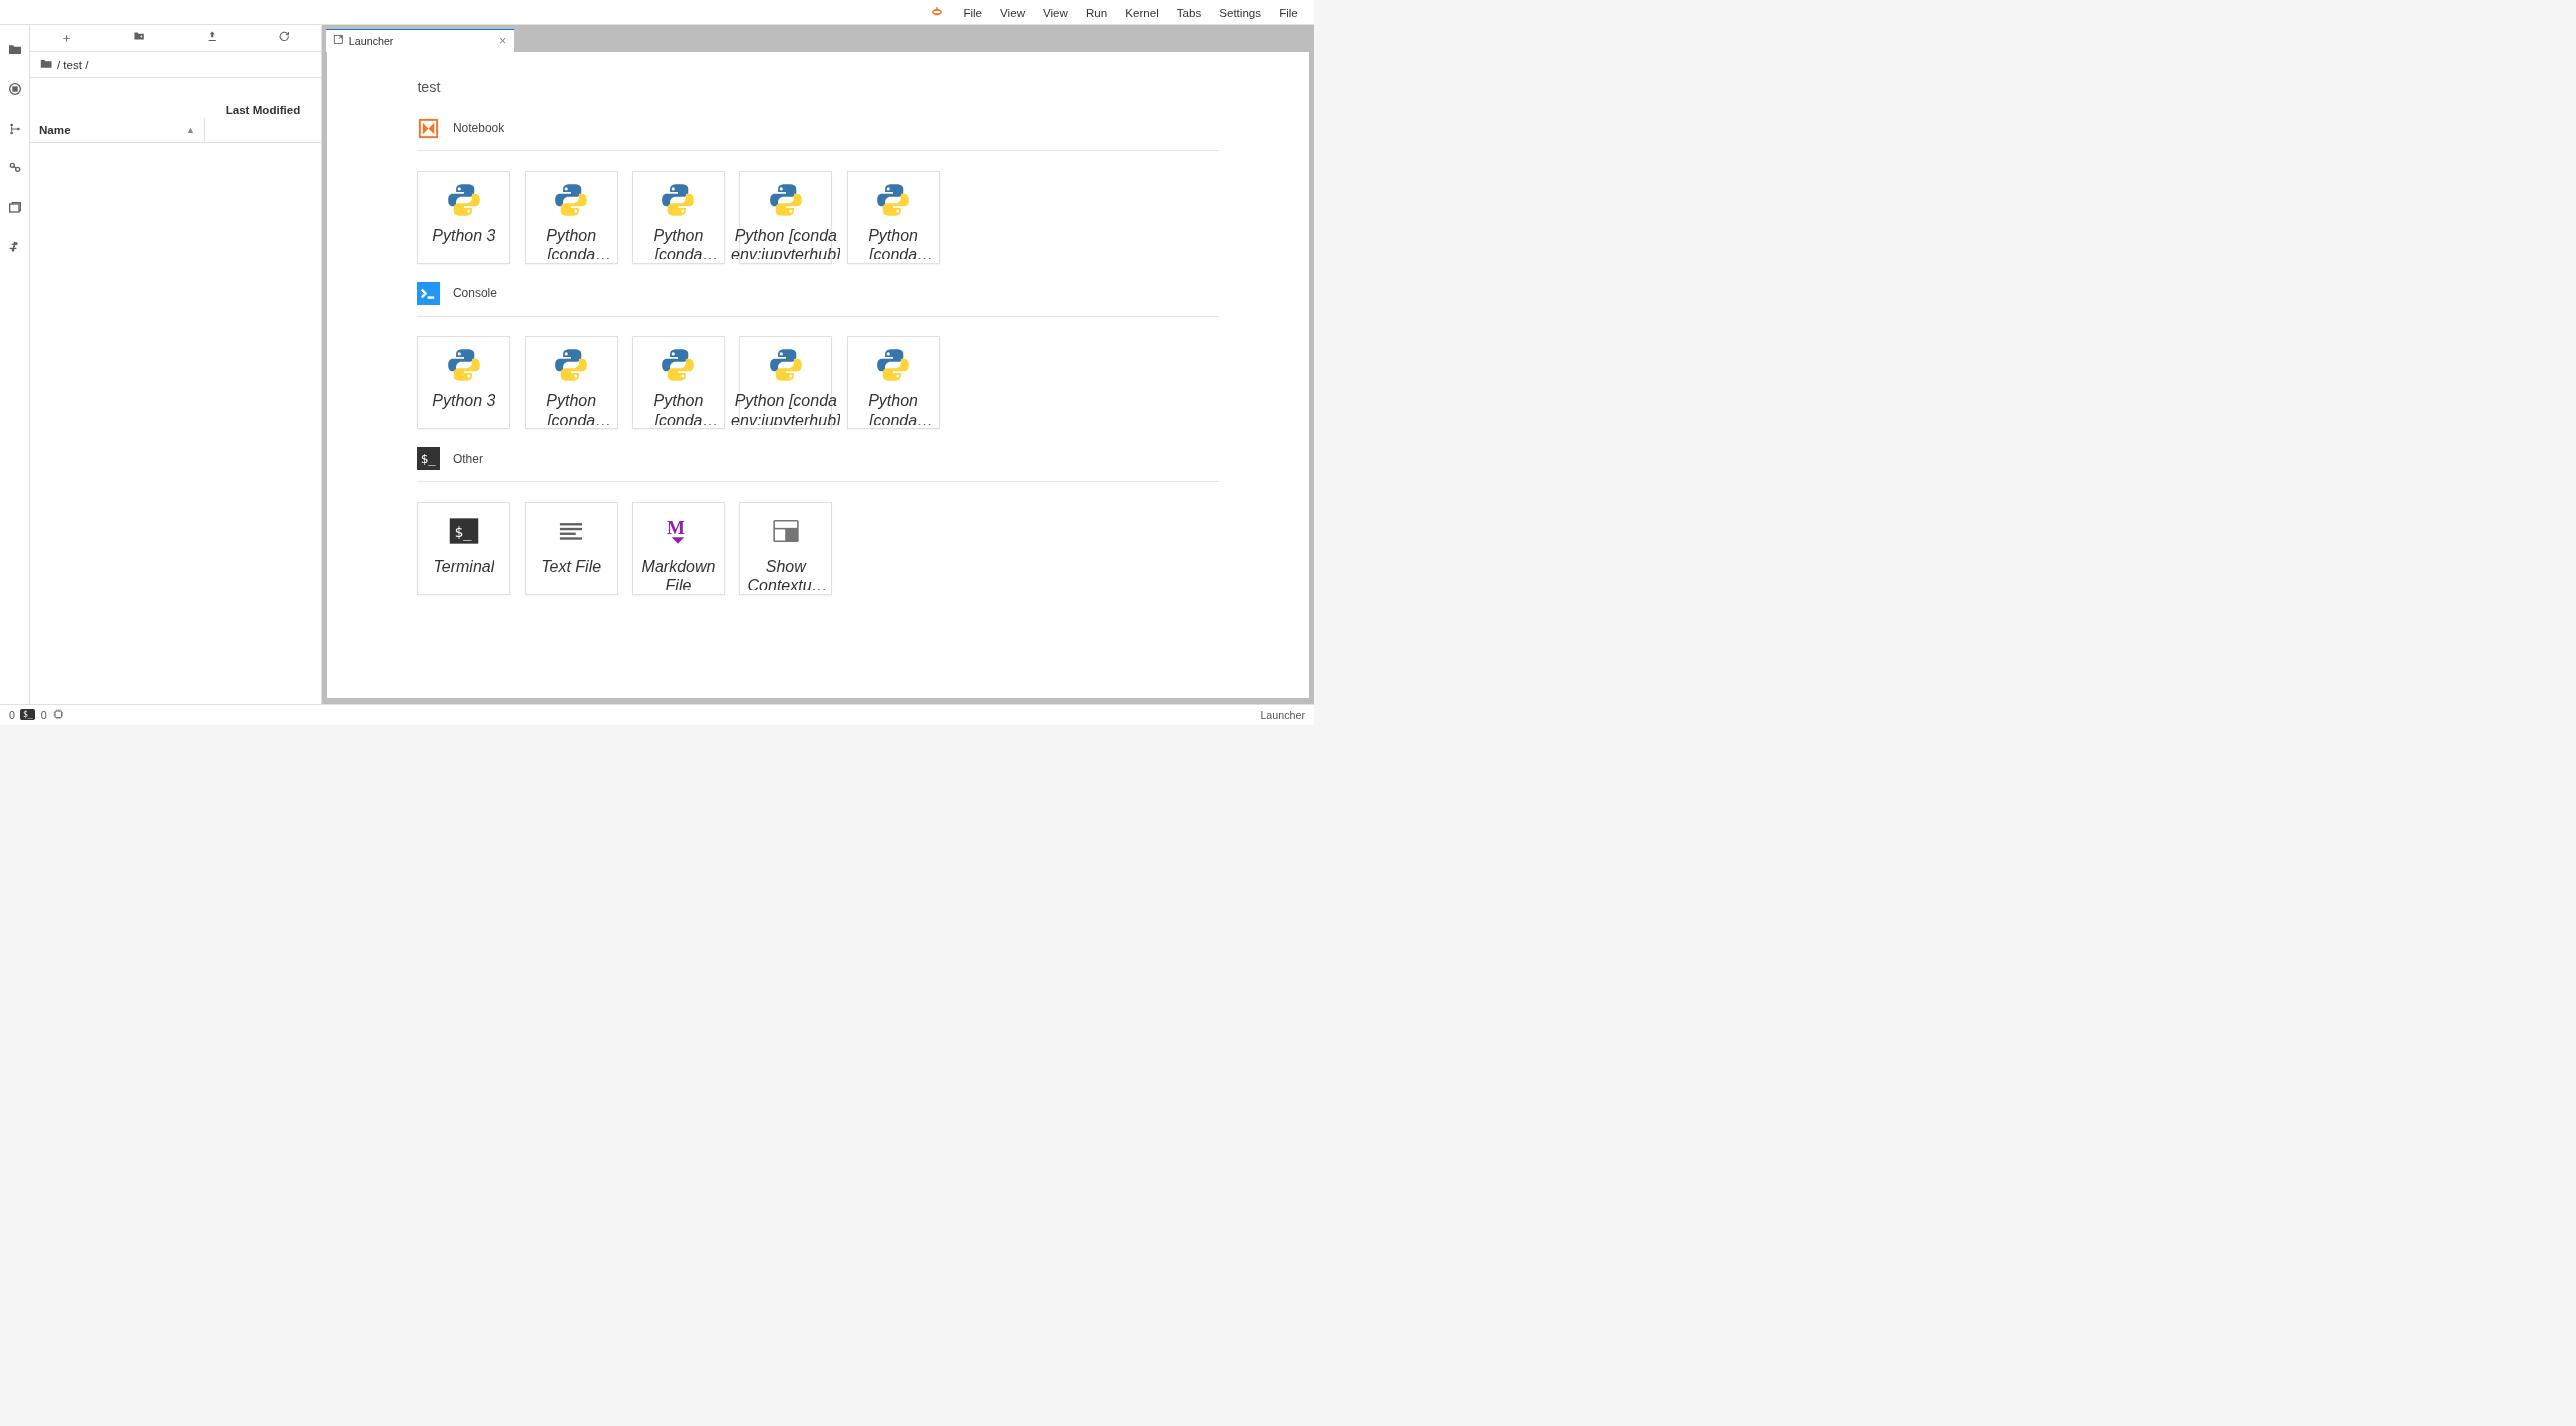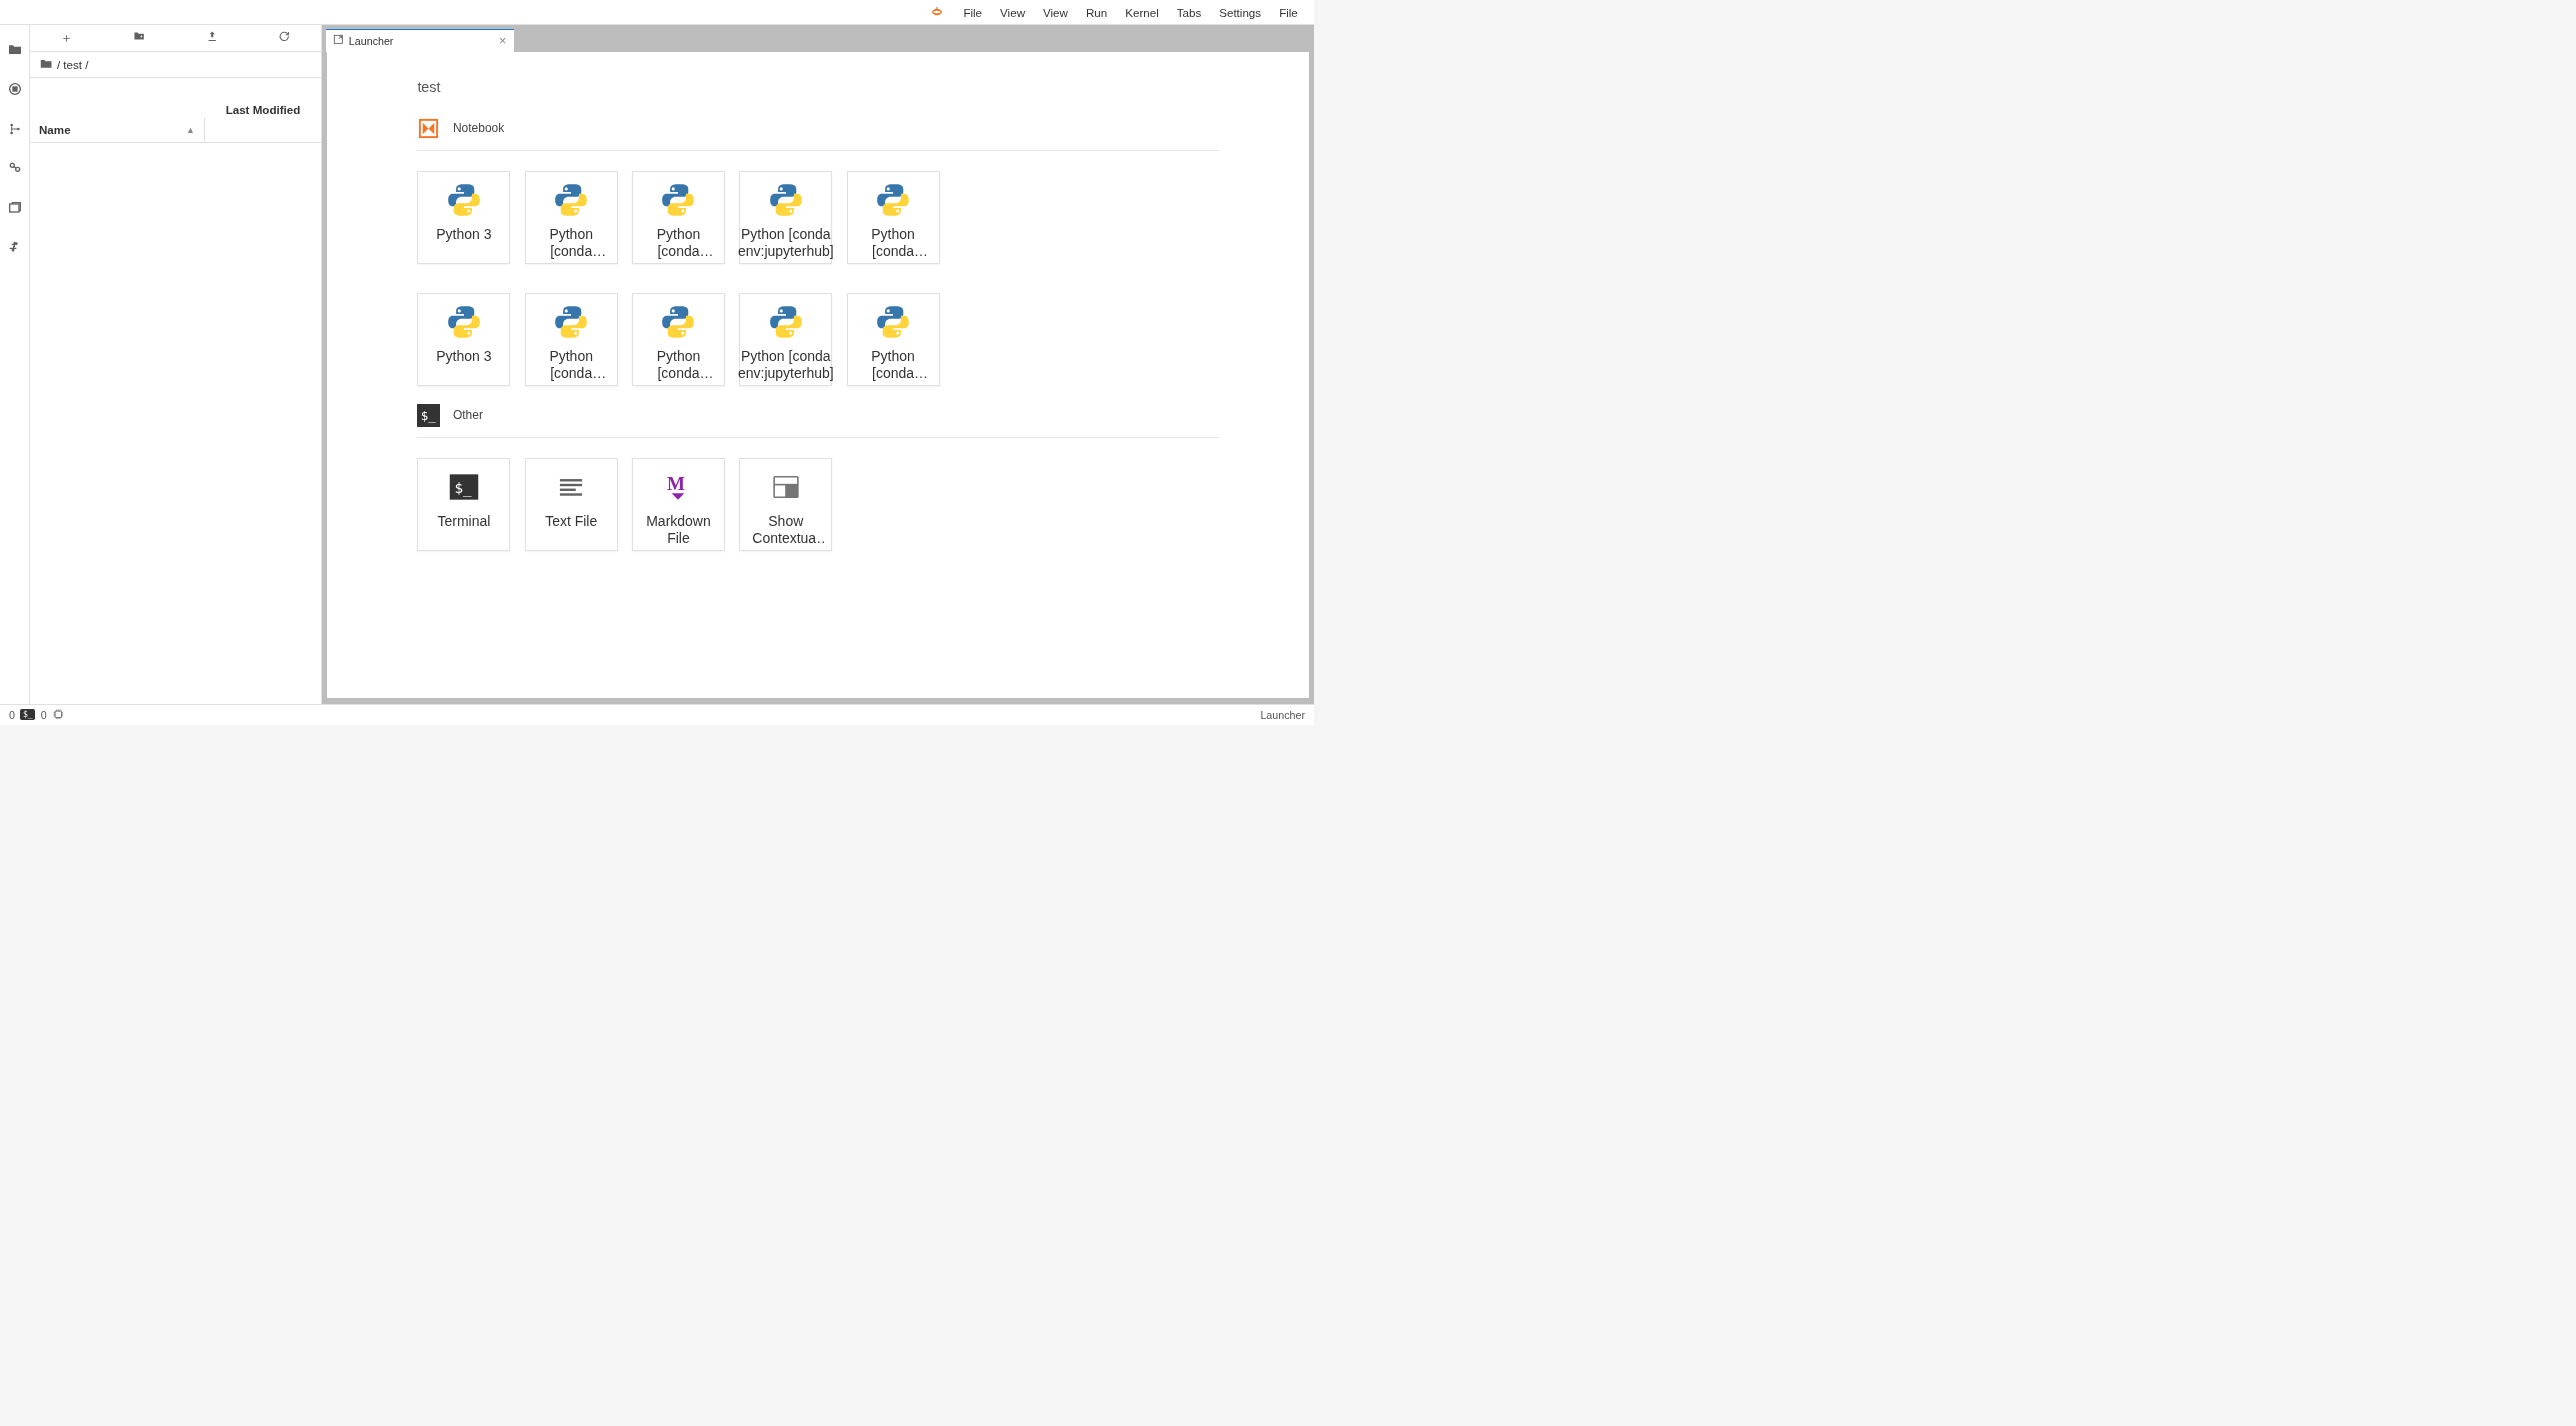--- a/index.html
+++ b/index.html
@@ -198,27 +198,28 @@
 }
 .card-icon {
   width: 38px;
   height: 38px;
   margin-bottom: 7.2px;
   display: flex;
   align-items: center;
   justify-content: center;
 }
 .card-label {
-  font-size: 14px;
+  font-size: 16px;
   color: #333;
   overflow: hidden;
   display: -webkit-box;
   -webkit-line-clamp: 2;
   -webkit-box-orient: vertical;
   line-height: 1.2;
+  font-style: italic;
 }
 
 
 .status-bar {
   height: 21.5px;
   background: #fff;
   border-top: 0.9px solid #e0e0e0;
   display: flex;
   align-items: center;
   padding: 0 9px;
@@ -402,20 +403,30 @@
     <svg viewBox="0 0 48 48">
                     <path fill="#3776AB" d="M23 4c-6 0-9 2-9 6v4h10v2H10c-4 0-6 3-6 8s2 8 6 8h4v-5c0-4 3-7 7-7h10c3 0 6-2 6-6V10c0-4-3-6-9-6h-5zm-5 4a2 2 0 1 1 0 4 2 2 0 0 1 0-4z"></path>
                     <path fill="#FFD43B" d="M25 44c6 0 9-2 9-6v-4H24v-2h14c4 0 6-3 6-8s-2-8-6-8h-4v5c0 4-3 7-7 7H17c-3 0-6 2-6 6v4c0 4 3 6 9 6h5zm5-4a2 2 0 1 1 0-4 2 2 0 0 1 0 4z"></path>
                   </svg>
   </div>
                 <div class="card-label">Python [conda env:root]</div>
               </div>
             </div>
           </div>
           <div class="section">
+            <div class="section-header">
+              <div class="section-icon">
+    <svg width="23" height="23" viewBox="0 0 24 24">
+                  <rect width="24" height="24" fill="#2196f3"></rect>
+                  <path d="M5 8l4 4-4 4" stroke="#fff" stroke-width="2.5" fill="none"></path>
+                  <rect x="11" y="15" width="7" height="2.5" fill="#fff"></rect>
+                </svg>
+  </div>
+              <div class="section-title">Console</div>
+            </div>
             <div class="cards">
               <div class="card">
                 <div class="card-icon">
     <svg viewBox="0 0 48 48">
                     <path fill="#3776AB" d="M23 4c-6 0-9 2-9 6v4h10v2H10c-4 0-6 3-6 8s2 8 6 8h4v-5c0-4 3-7 7-7h10c3 0 6-2 6-6V10c0-4-3-6-9-6h-5zm-5 4a2 2 0 1 1 0 4 2 2 0 0 1 0-4z"></path>
                     <path fill="#FFD43B" d="M25 44c6 0 9-2 9-6v-4H24v-2h14c4 0 6-3 6-8s-2-8-6-8h-4v5c0 4-3 7-7 7H17c-3 0-6 2-6 6v4c0 4 3 6 9 6h5zm5-4a2 2 0 1 1 0-4 2 2 0 0 1 0 4z"></path>
                   </svg>
   </div>
                 <div class="card-label">Python 3</div>
               </div>

